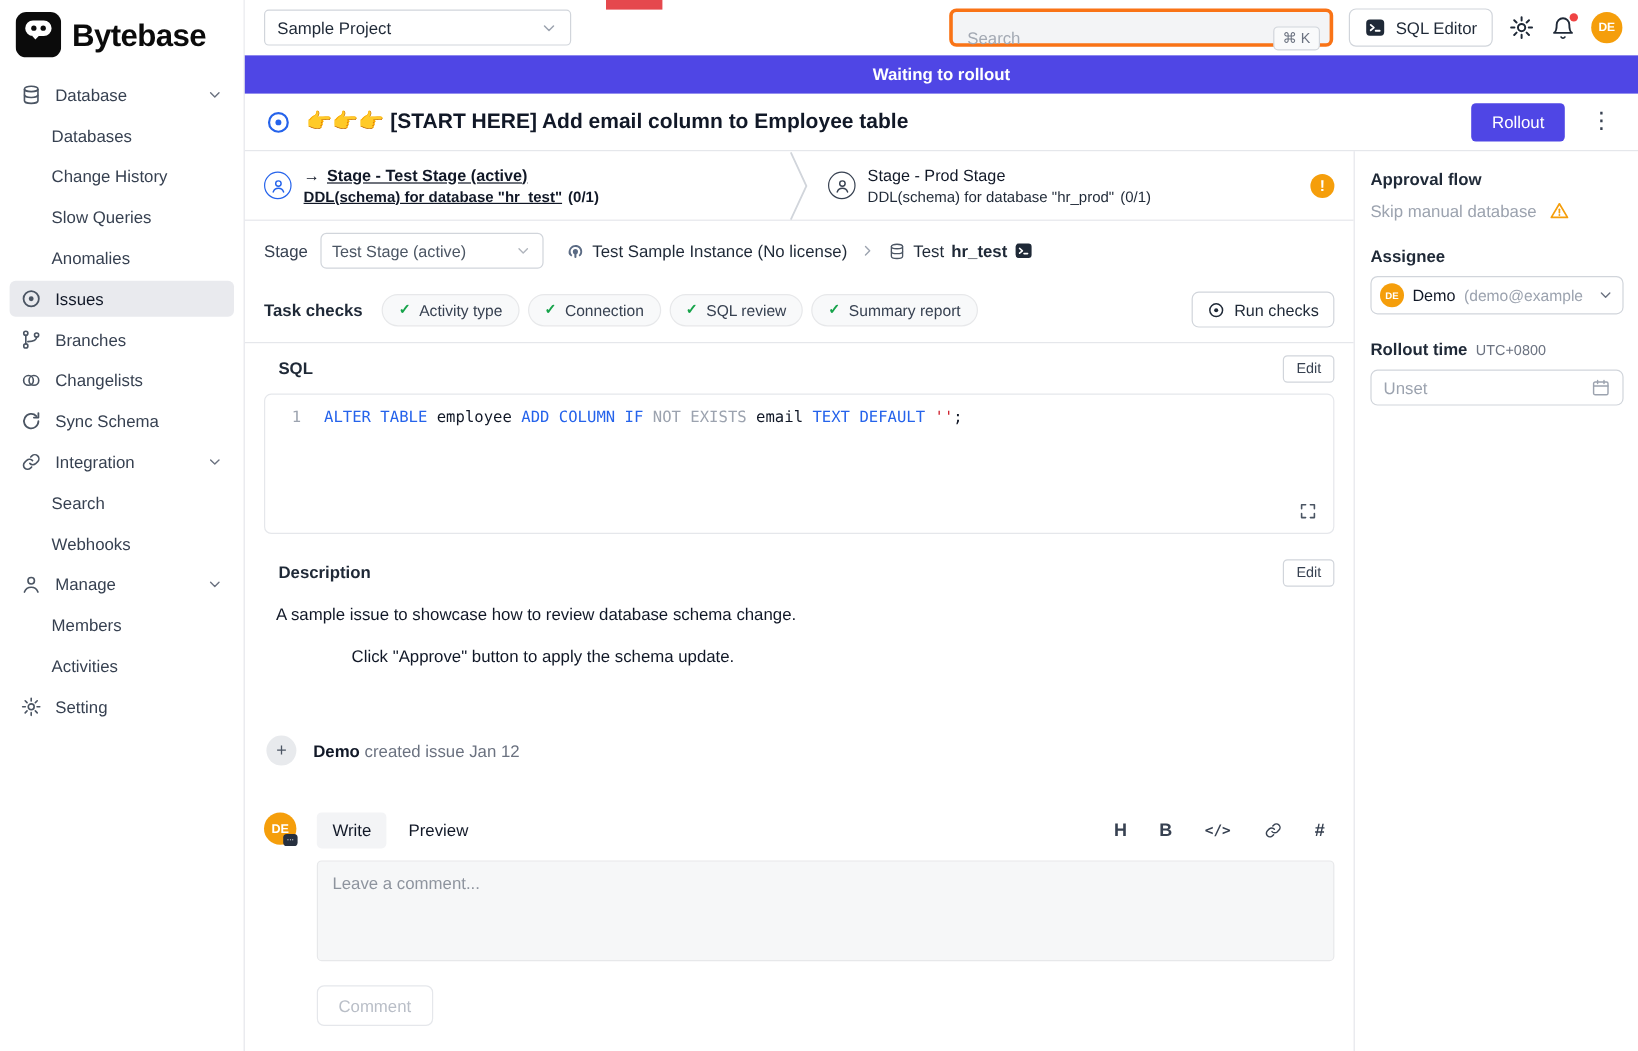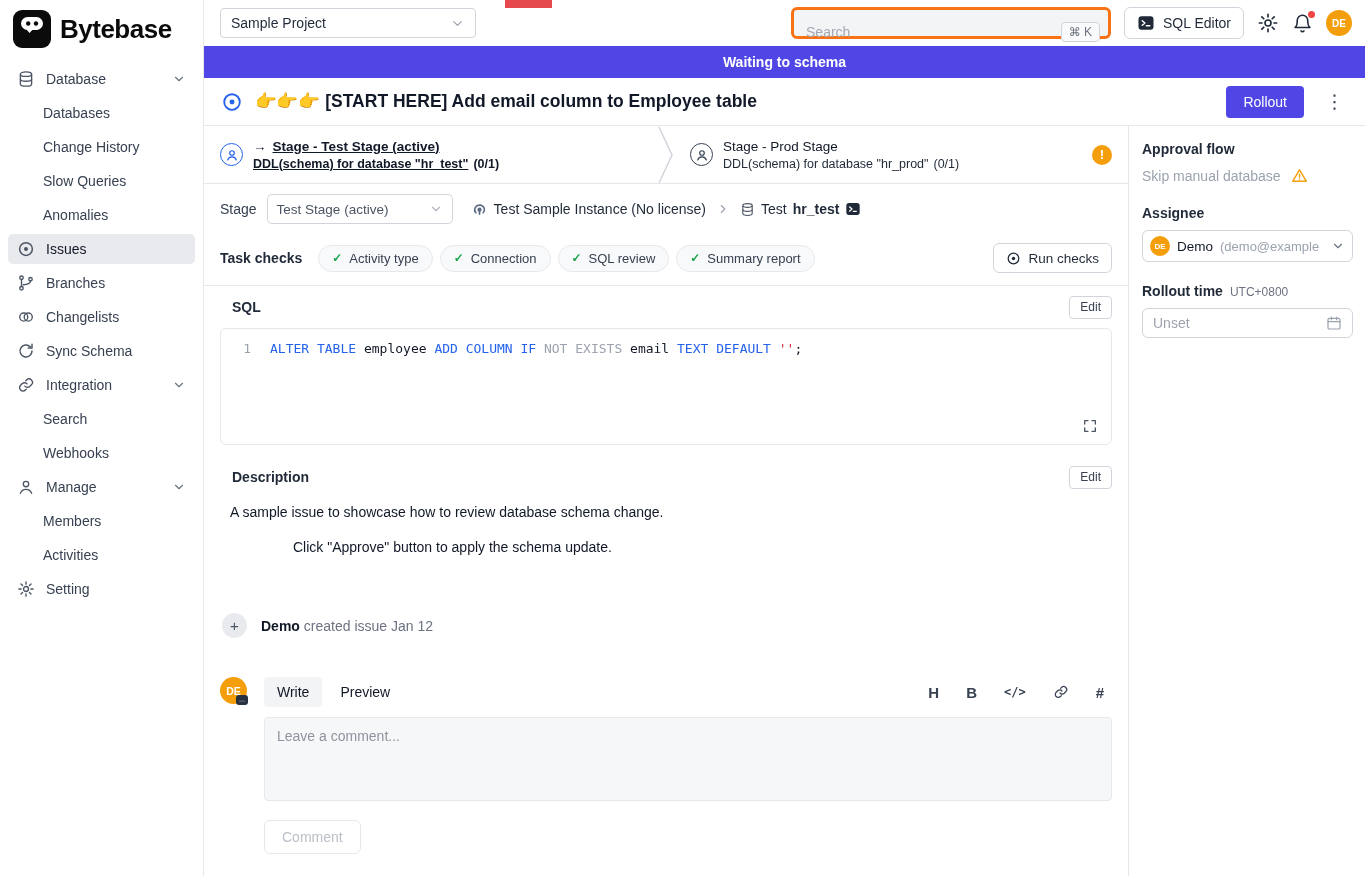--- a/index.html
+++ b/index.html
@@ -370,21 +370,21 @@
       <span class="icon-btn" data-interactable="true">
         <svg class="i" width="21" height="21" data-interactable="false">
             <use href="#i-bell"></use>
           </svg>
         <span class="bell-dot" data-interactable="false"></span>
       </span>
       <span class="avatar md" data-interactable="true">DE</span>
     </header>
 
     <div class="banner" data-interactable="false">
-      <span data-interactable="false">Waiting to schema</span>
+      <span data-interactable="false">Waiting to rollout</span>
     </div>
 
     <div class="title-row" data-interactable="false">
       <span class="issue-status" data-interactable="false">
         <svg class="i" width="22" height="22">
             <use href="#i-circle-dot"></use>
           </svg>
       </span>
       <h1 class="issue-title" data-interactable="false">👉👉👉 [START HERE] Add email column to Employee table</h1>
       <button class="rollout-btn" data-interactable="true">Rollout</button>

